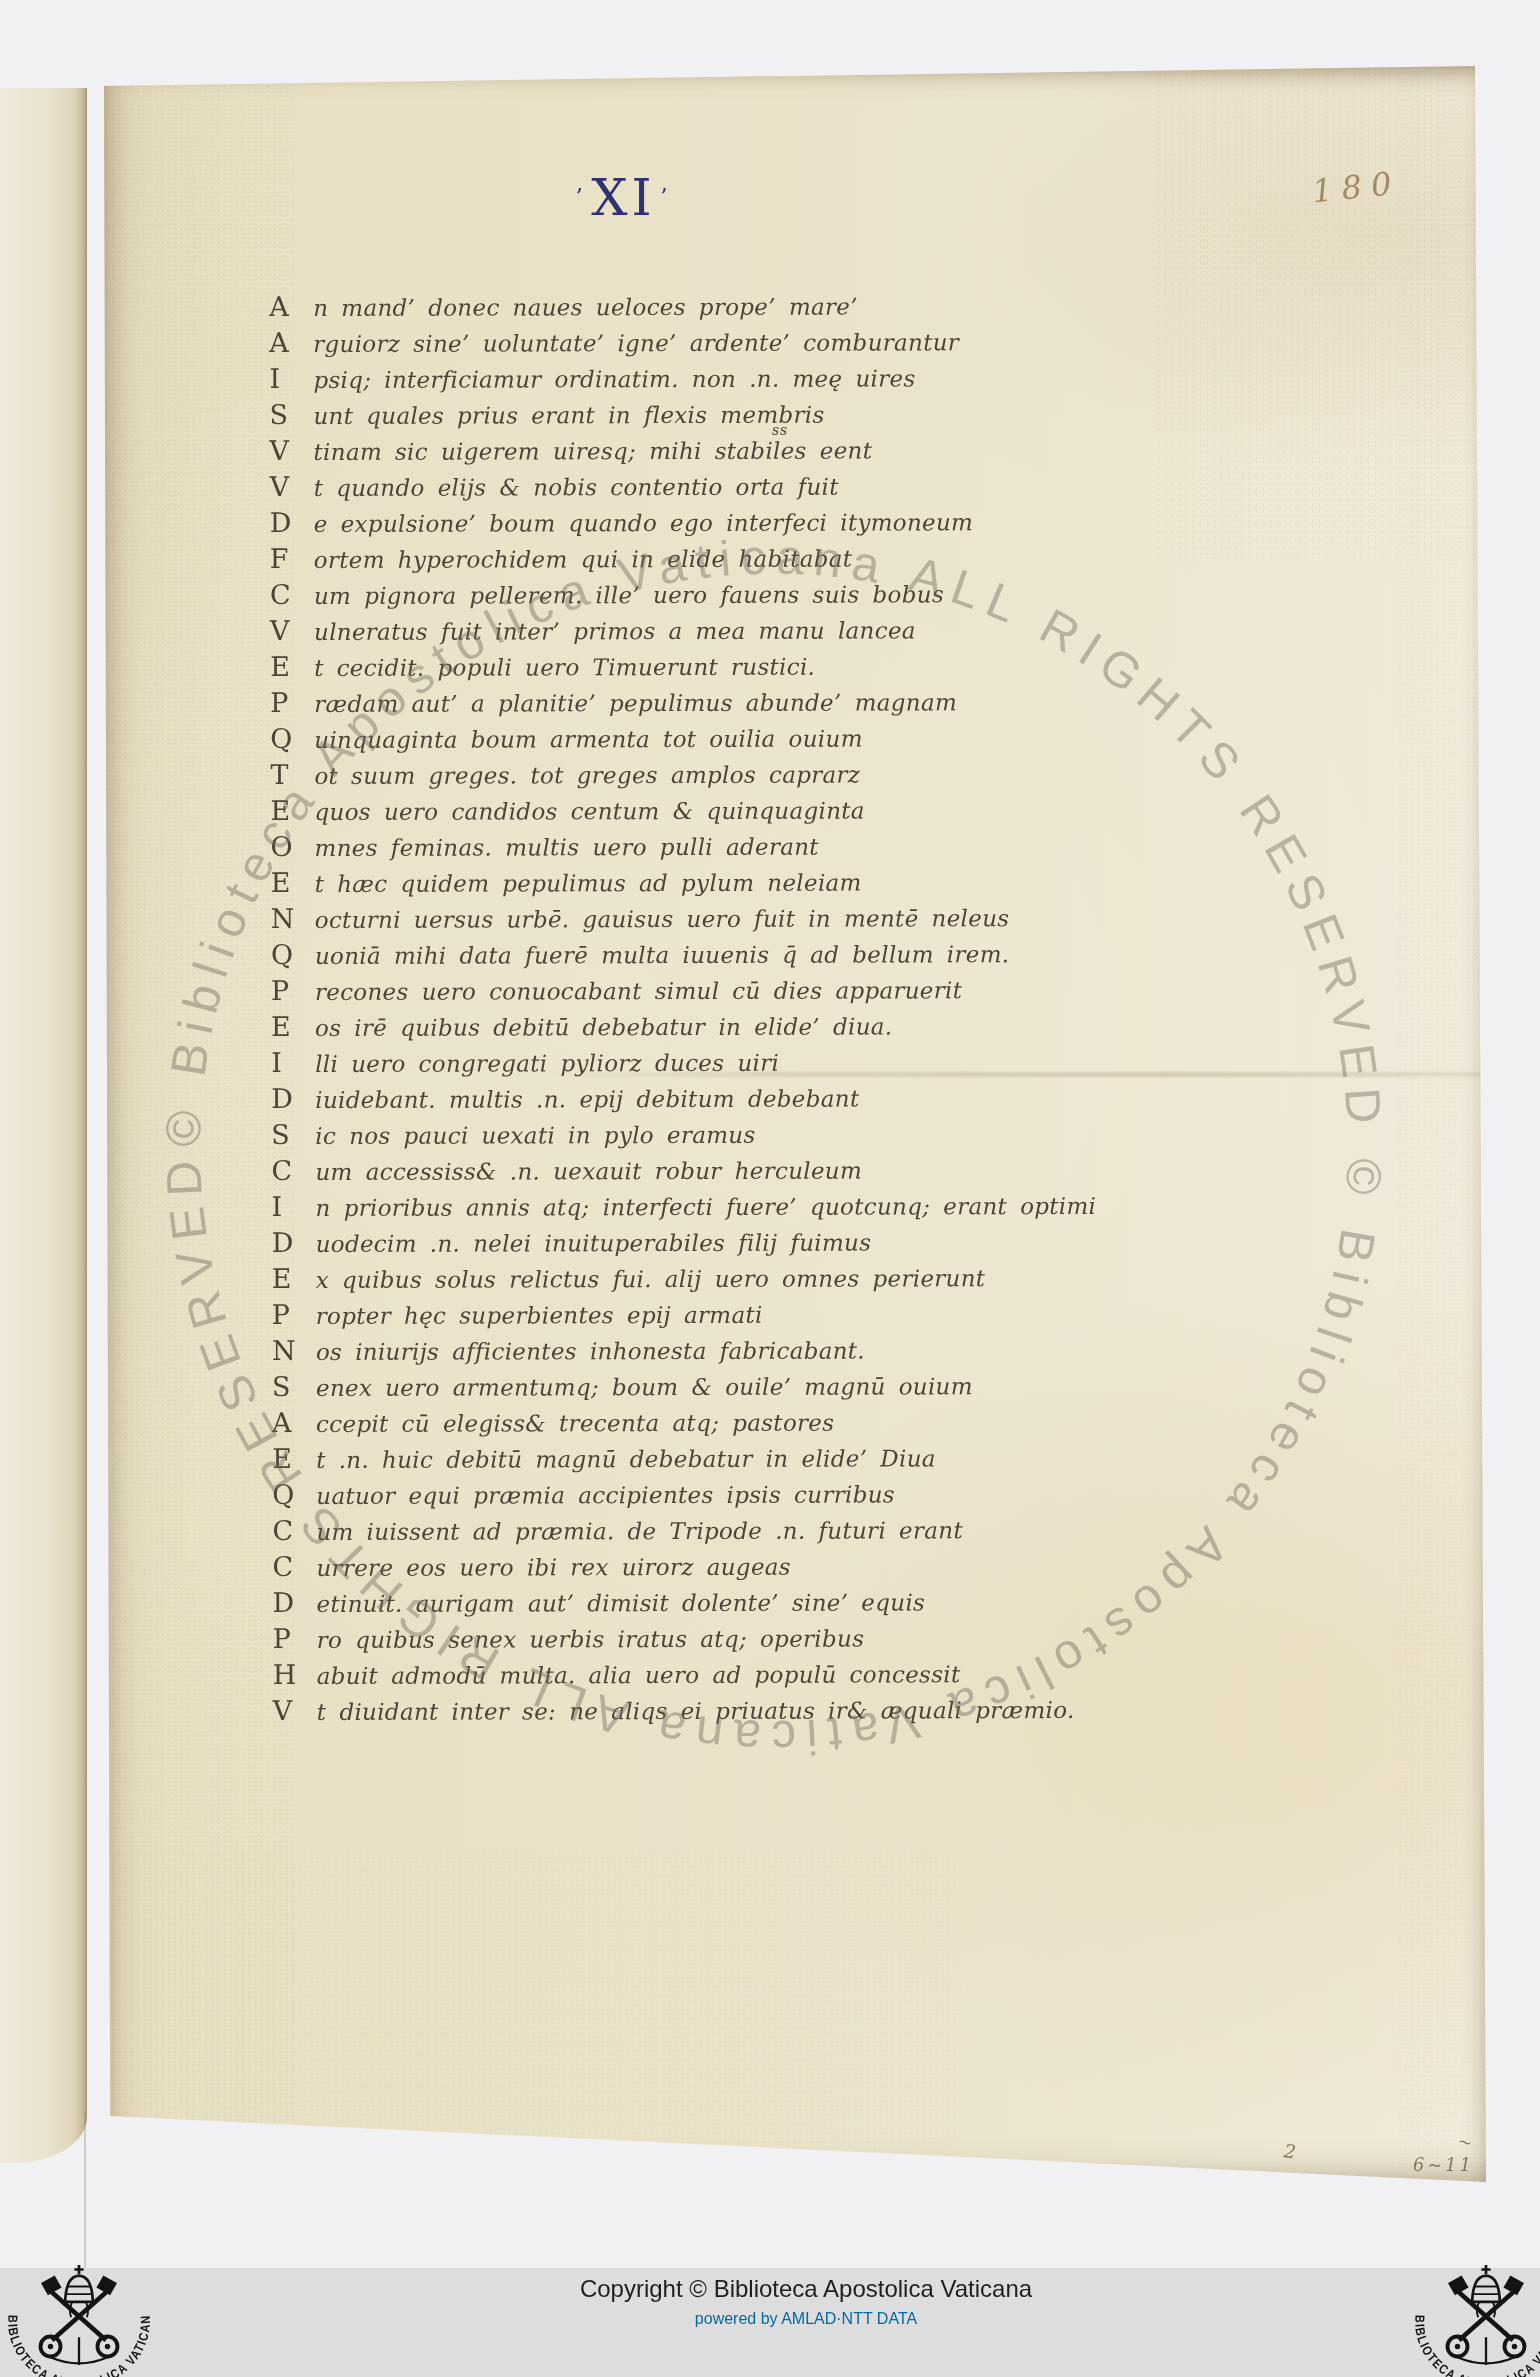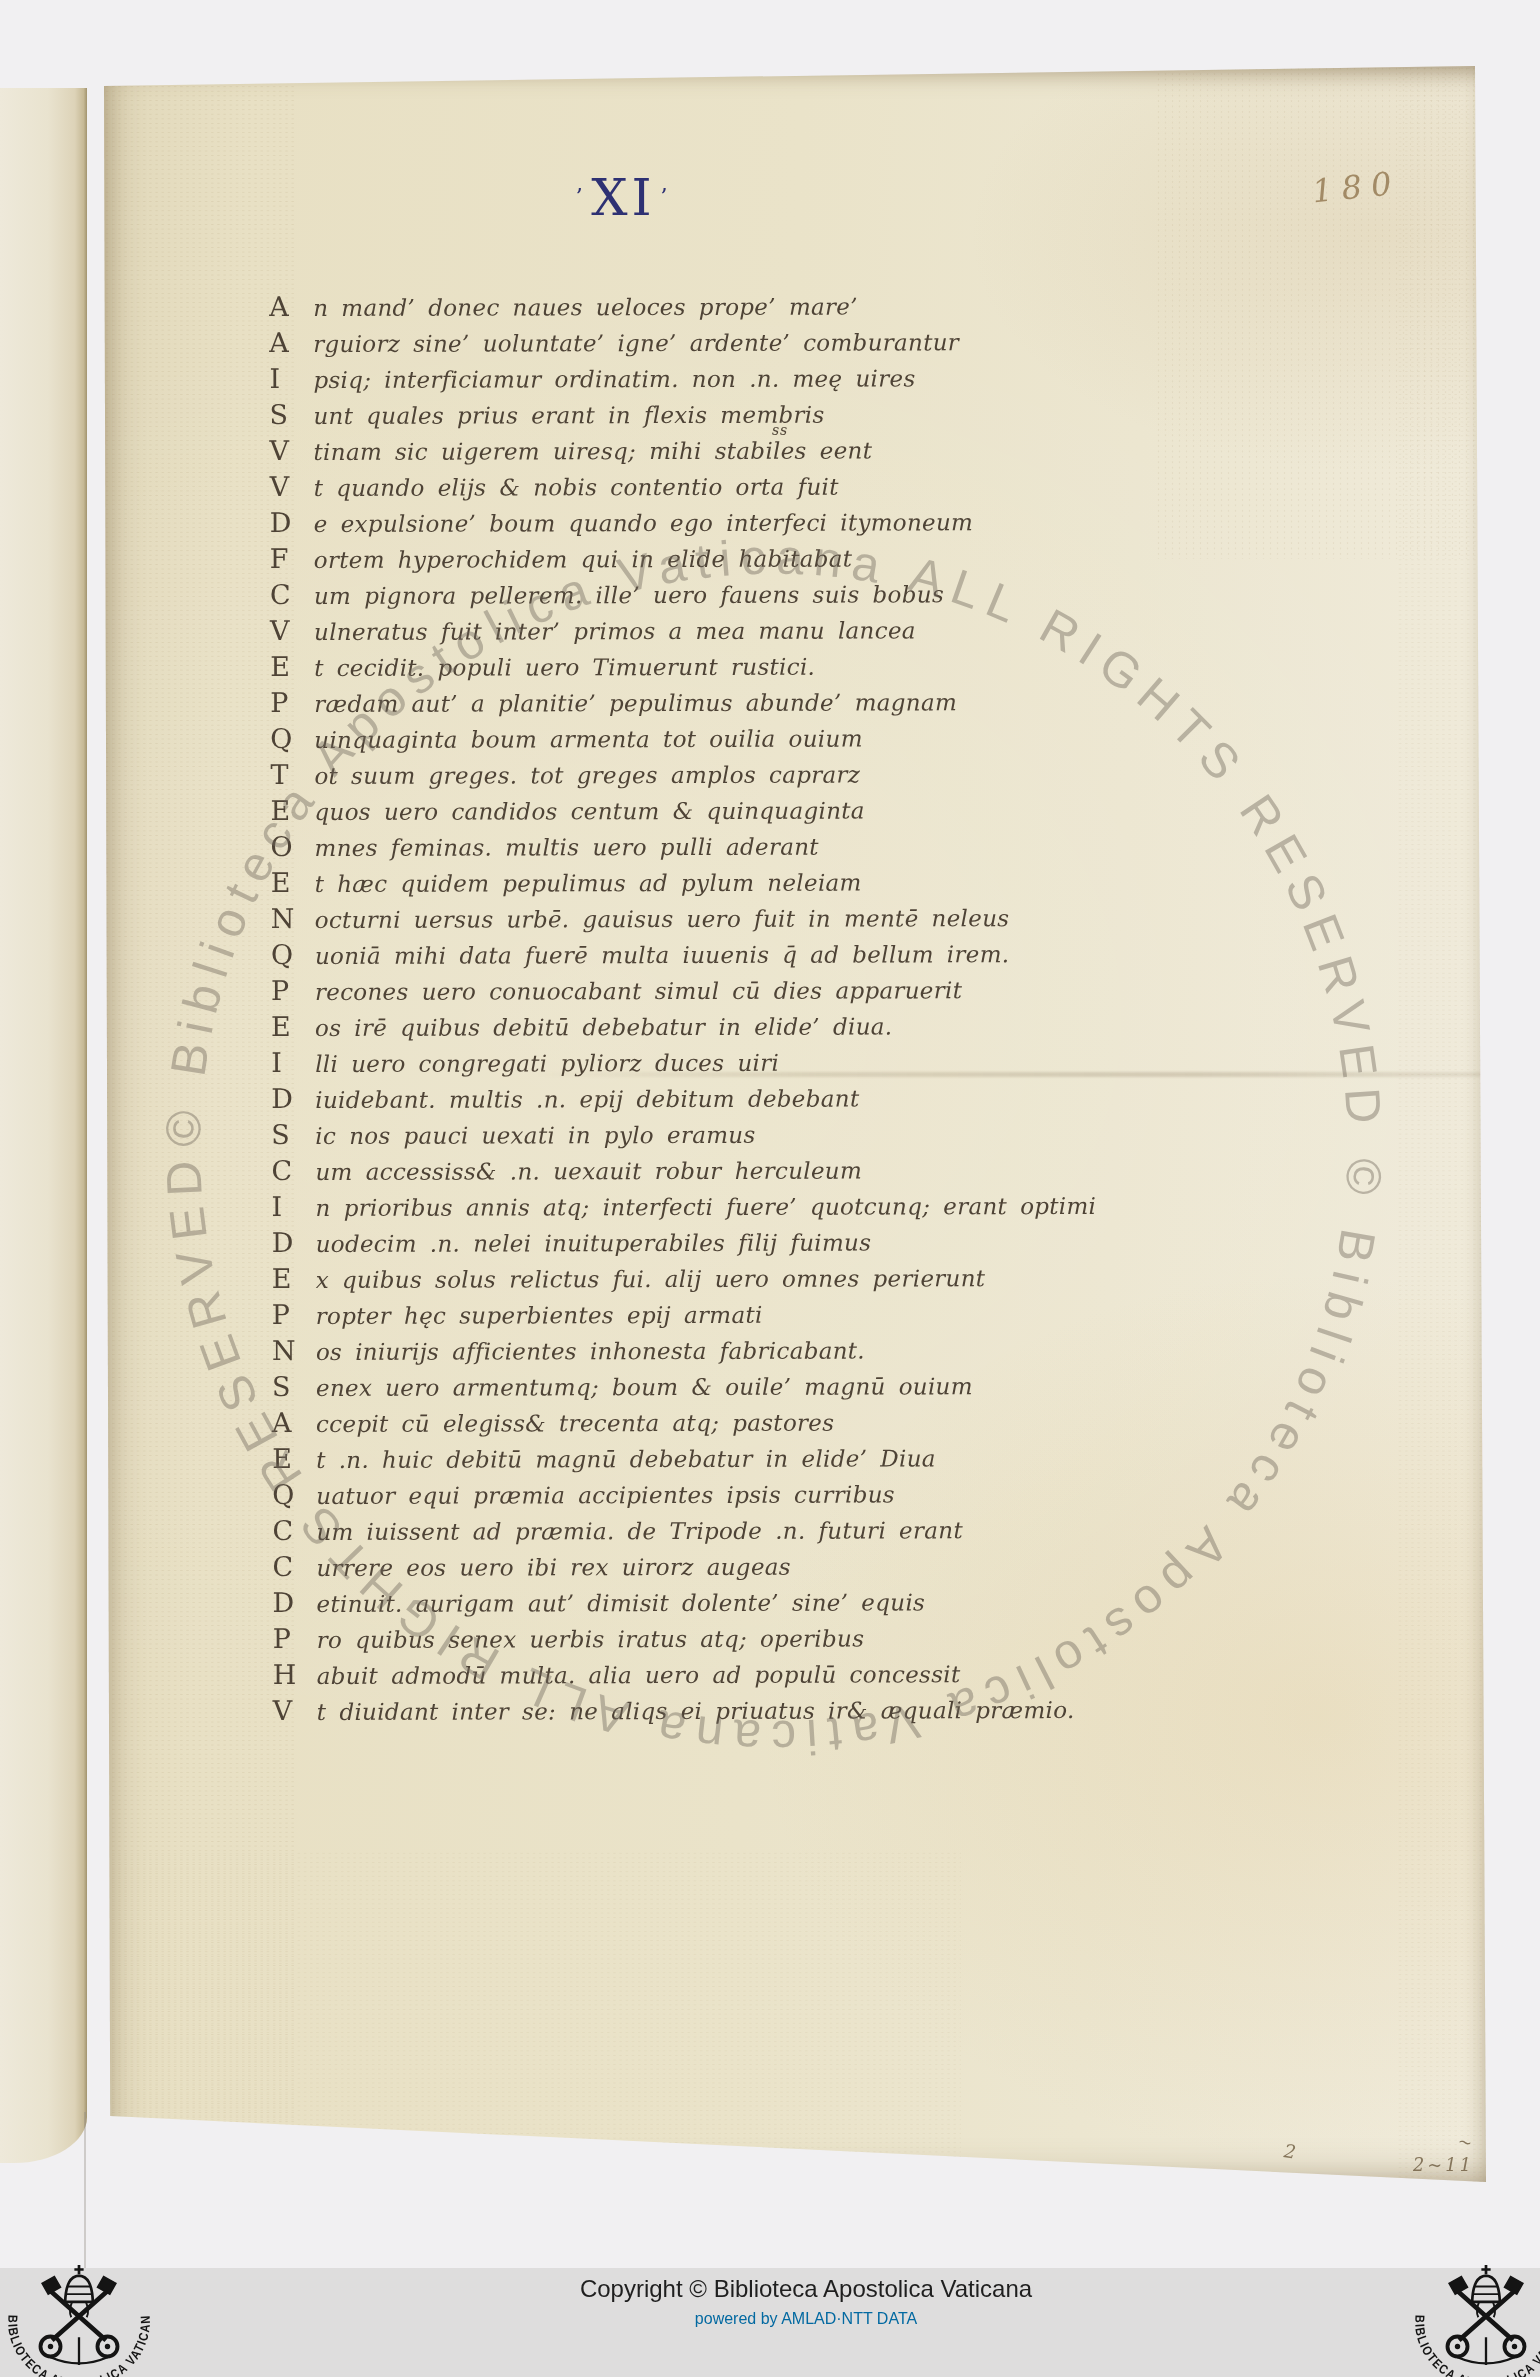--- a/index.html
+++ b/index.html
@@ -142,21 +142,21 @@
         <div class="line"><span class="cap">C</span><span>urrere eos uero ibi rex uirorz augeas</span></div>
         <div class="line"><span class="cap">D</span><span>etinuit. aurigam aut’ dimisit dolente’ sine’ equis</span></div>
         <div class="line"><span class="cap">P</span><span>ro quibus senex uerbis iratus atq; operibus</span></div>
         <div class="line"><span class="cap">H</span><span>abuit admodū multa. alia uero ad populū concessit</span></div>
         <div class="line"><span class="cap">V</span><span>t diuidant inter se: ne aliqs ei priuatus ir&amp; æquali præmio.</span></div>
       </div>
 
     <div class="sup-note">ss</div>
 
     <div class="mark mark-a">2</div>
-    <div class="mark mark-b">2~11</div>
+    <div class="mark mark-b">6~11</div>
     <div class="mark mark-c">~</div>
   </div>
 
   <svg class="watermark" viewBox="0 0 2000 3087" aria-hidden="true">
     <defs>
       <path id="wmc" d="M 260 1490 A 745 745 0 0 1 1750 1490 A 745 745 0 0 1 260 1490" fill="none"></path>
     </defs>
     <text font-family="Liberation Sans, sans-serif" font-size="64" letter-spacing="6" fill="#70685c" opacity="0.42">
       <textPath href="#wmc" textLength="4670" lengthAdjust="spacing">© Biblioteca Apostolica Vaticana ALL RIGHTS RESERVED © Biblioteca Apostolica Vaticana ALL RIGHTS RESERVED </textPath>
     </text>

